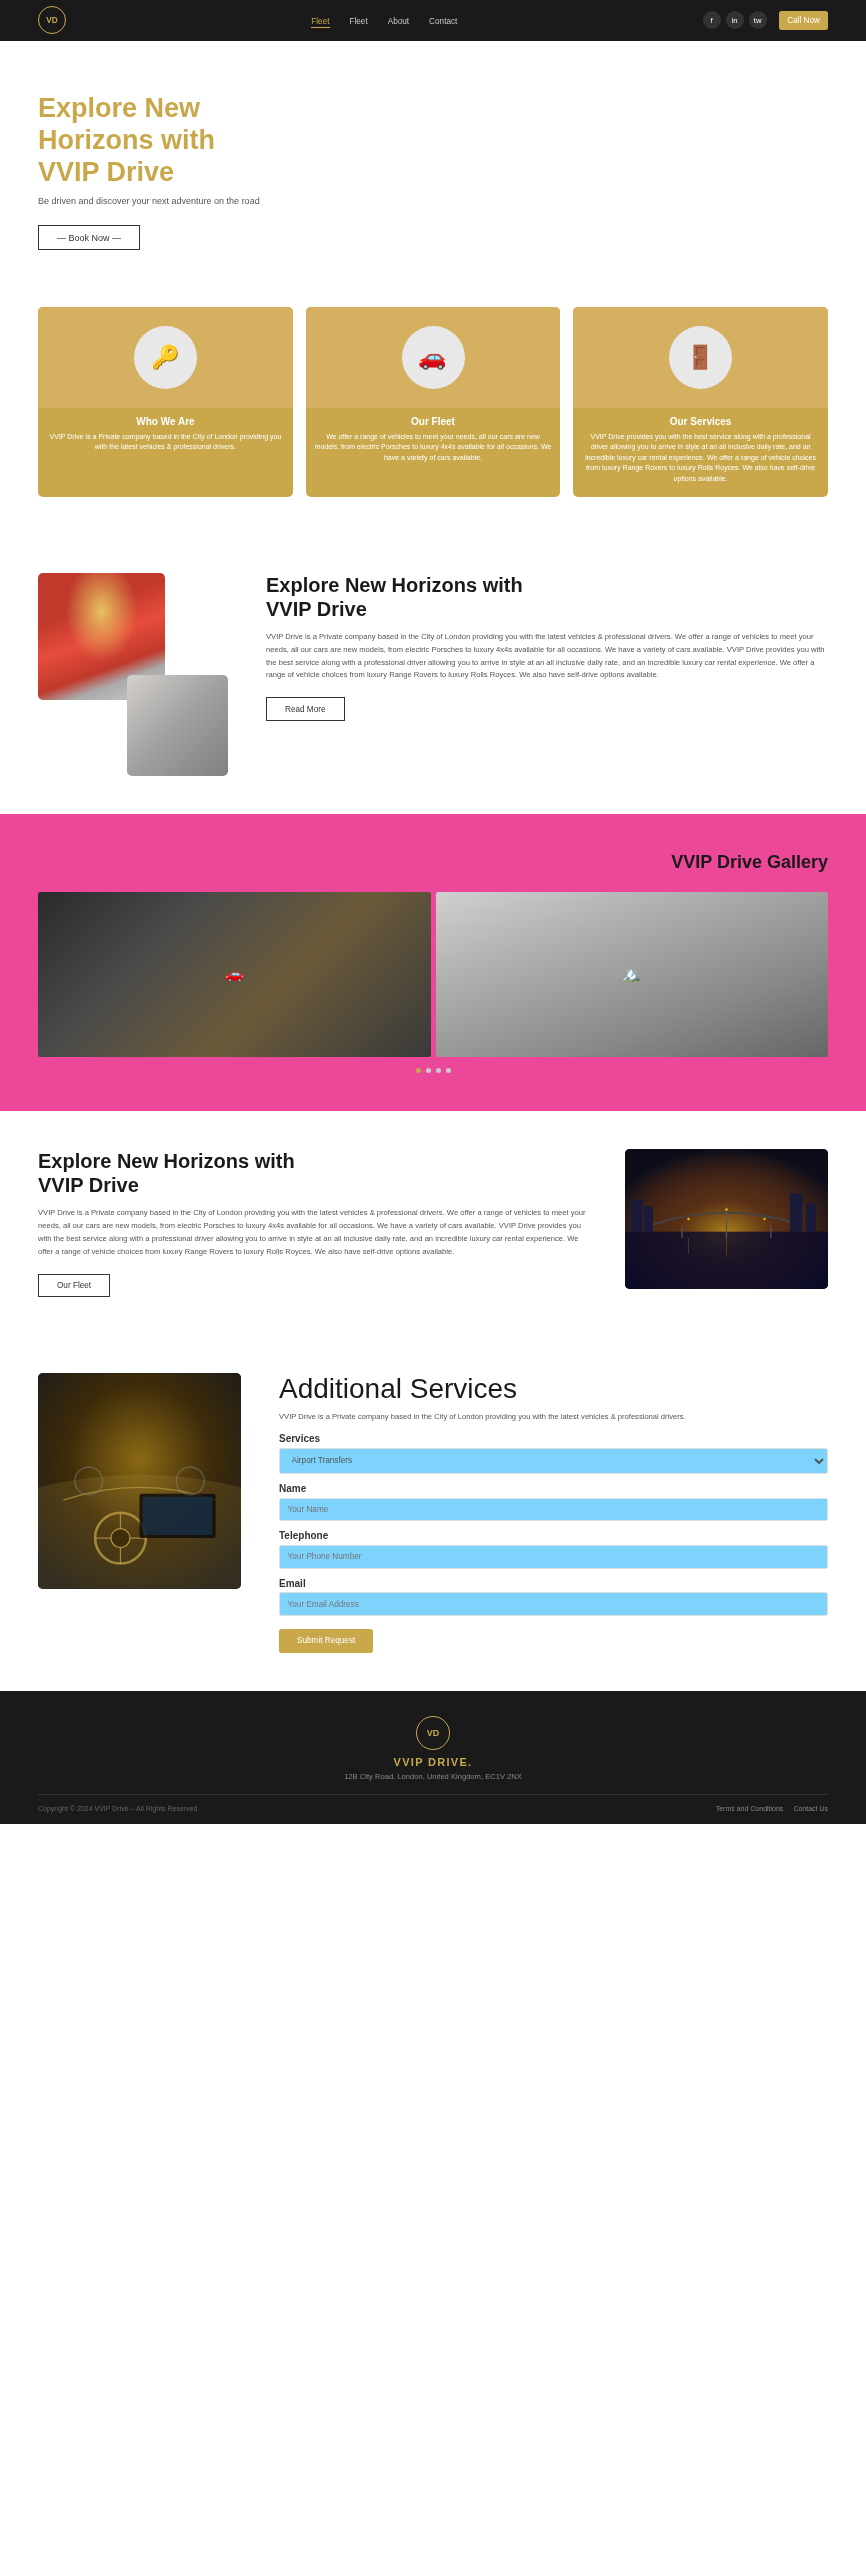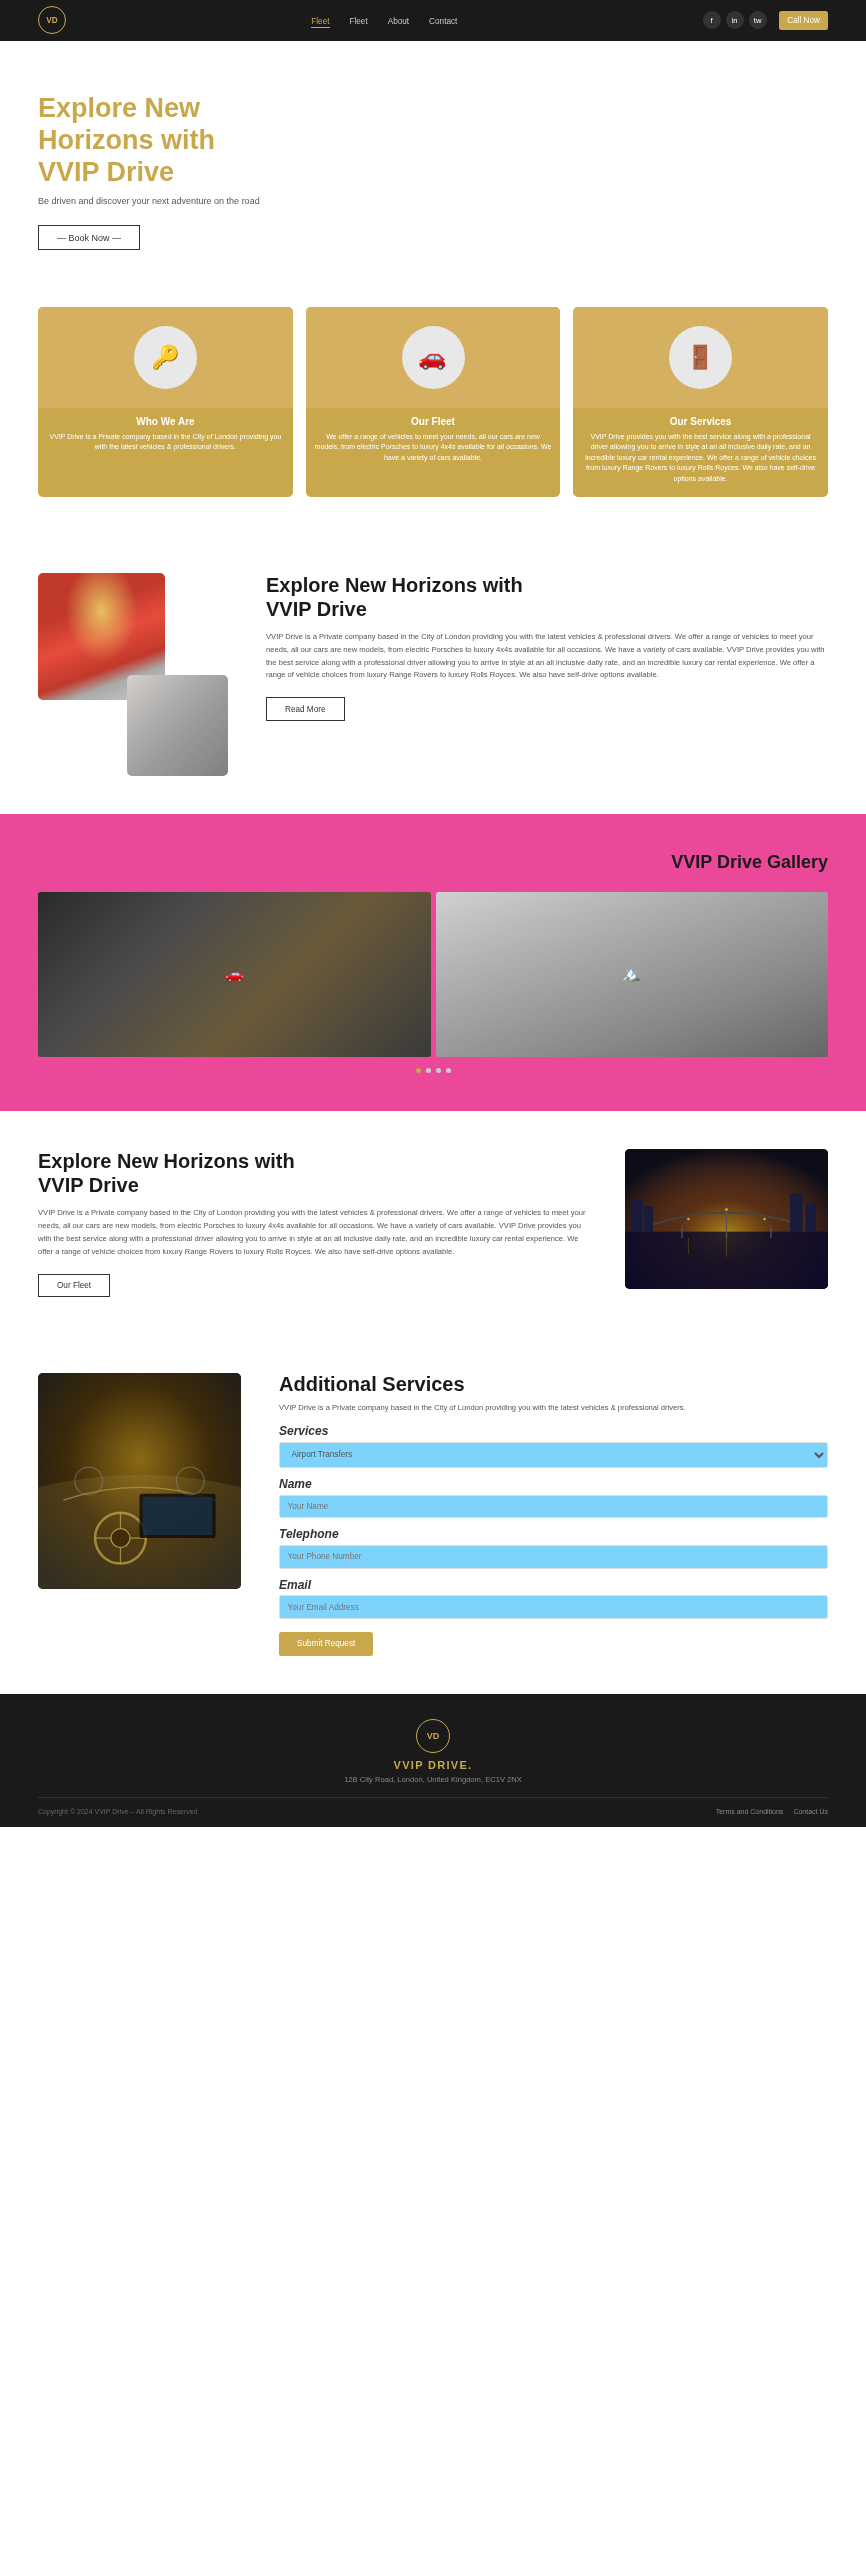--- a/index.html
+++ b/index.html
@@ -284,37 +284,36 @@
     }
     .services-image {
       flex: 0 0 203px;
       height: 216px;
       background: #222;
       border-radius: 5px;
       overflow: hidden;
     }
     .services-content { flex: 1; }
     .services-content h2 {
-      font-size: 20px;
+      font-size: 28px;
       color: #1a1a1a;
-      font-weight: bold;
+      font-weight: normal;
       margin-bottom: 6.3px;
     }
     .services-content > p {
       font-size: 7.6px;
       color: #555;
       margin-bottom: 12.7px;
     }
     .form-label {
-      font-size: 12px;
+      font-size: 10px;
       font-weight: bold;
       color: #333;
       margin-bottom: 3.8px;
       display: block;
-      font-style: italic;
     }
     .form-group { margin-bottom: 9px; }
     .form-select, .form-input {
       width: 100%;
       padding: 6.3px 7.6px;
       border: 0.6px solid #ddd;
       border-radius: 2.5px;
       font-size: 8.2px;
       color: #555;
       background: #7dd3fc;

